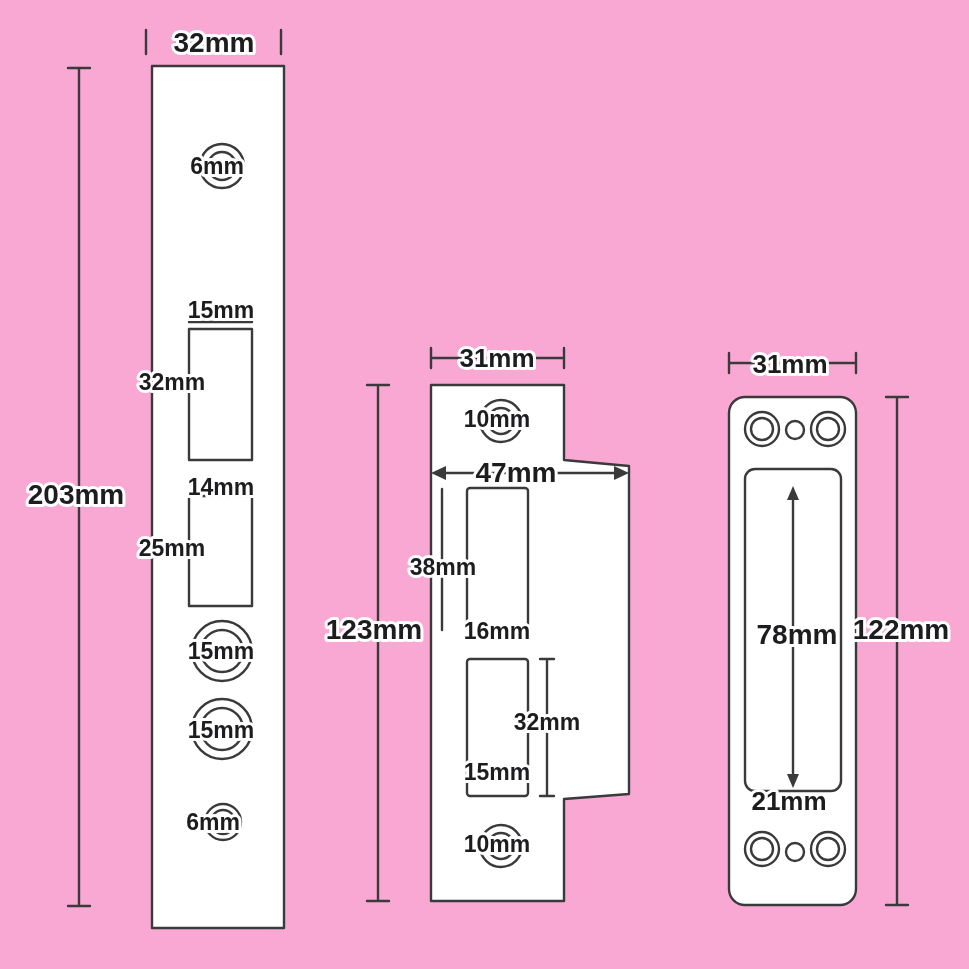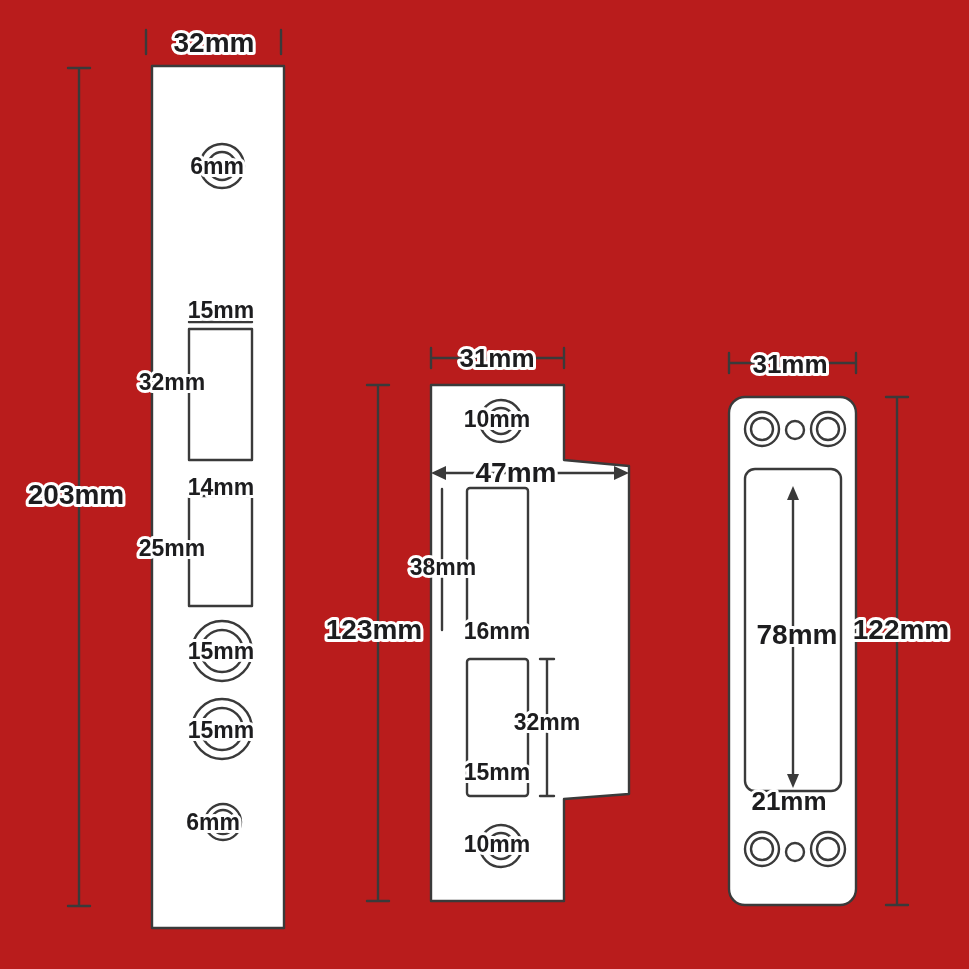--- a/index.html
+++ b/index.html
@@ -4,21 +4,21 @@
 <style>
   html, body { margin: 0; padding: 0; }
   body {
     width: 969px; height: 969px;
     background: #ffffff;
     font-family: "Liberation Sans", "DejaVu Sans", sans-serif;
   }
   .stage {
     position: relative;
     width: 969px; height: 969px;
-    background: #b91c1c;
+    background: #f9a8d4;
     overflow: hidden;
   }
   svg { display: block; }
   svg text {
     font-family: "Liberation Sans", "DejaVu Sans", sans-serif;
     font-weight: 600;
     fill: #1d1d1f;
     stroke: #ffffff;
     stroke-width: 6px;
     stroke-linejoin: round;

